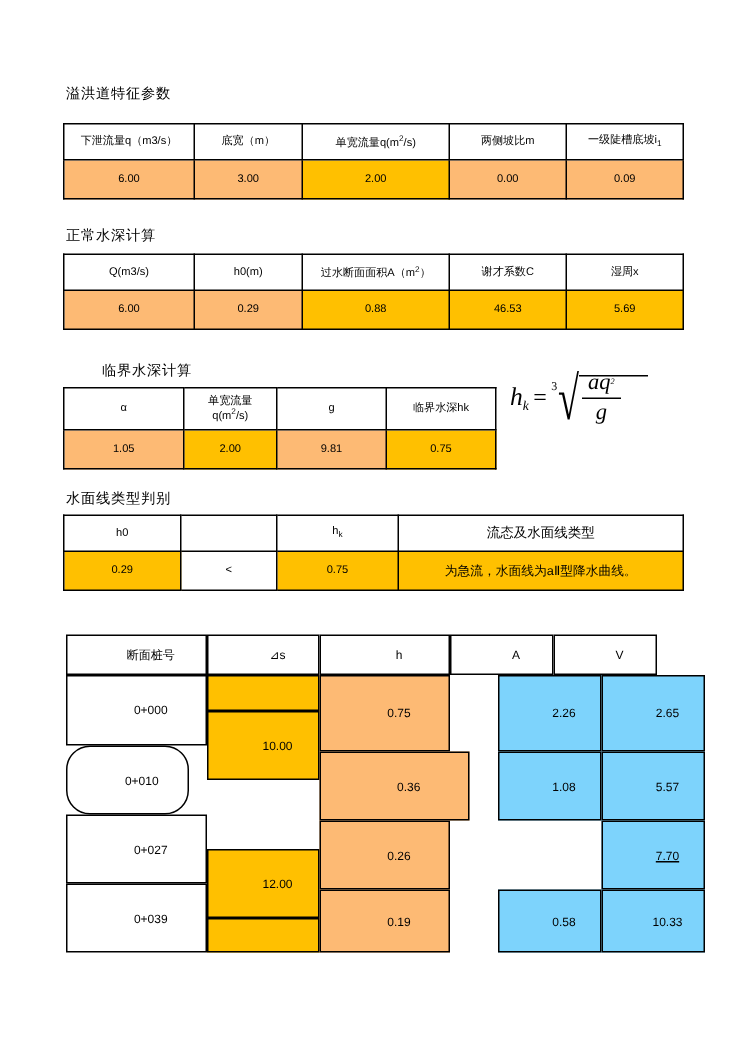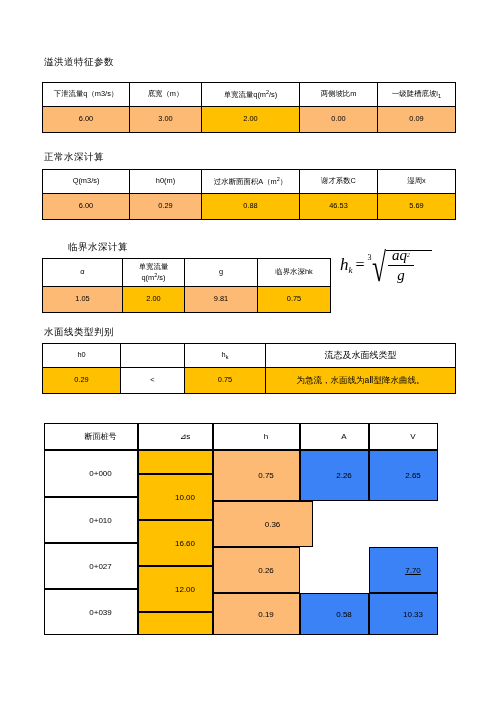--- a/index.html
+++ b/index.html
@@ -37,21 +37,21 @@
     line-height:1.15;
     padding:0 1px;
     white-space:nowrap;
     color:#000;
   }
   td.hdr{background:#ffffff;height:23px;font-size:7.4px;}
   td.hdr.big{font-size:9px;}
   td.val{height:25px;font-size:8px;}
   .green{background:#fdba74;}
   .gold {background:#ffc000;}
-  .orange{background:#3b82f6;}
+  .orange{background:#7dd3fc;margin-left:32px;}
   .white{background:#ffffff;}
   .redtxt{color:#ff0000;}
   .pinktxt{color:#e8a0a0;font-size:9px;}
   sub{font-size:5.5px;vertical-align:-2px;}
   sup{font-size:5.5px;vertical-align:3px;}
 
   
   .formula{
     position:absolute;
     font-family:"Liberation Serif","DejaVu Serif",serif;
@@ -202,36 +202,37 @@
 
   <div class="btable" style="left:44px;top:423px;width:394px;height:212px;">
 
     <div class="cell hdr" style="left:0px;  top:0px; width:94px; height:27px;">断面桩号</div>
     <div class="cell hdr" style="left:94px; top:0px; width:75px; height:27px;">⊿s</div>
     <div class="cell hdr" style="left:169px;top:0px; width:87px; height:27px;">h</div>
     <div class="cell hdr" style="left:256px;top:0px; width:69px; height:27px;">A</div>
     <div class="cell hdr" style="left:325px;top:0px; width:69px; height:27px;">V</div>
 
     <div class="cell" style="left:0px;top:27px; width:94px;height:47px;">0+000</div>
-    <div class="cell" style="left:0px;top:74px; width:94px;height:46px;">0+010</div>
+    <div class="cell" style="left:0px;top:74px; width:82px;height:46px;border-radius:16px;">0+010</div>
     <div class="cell" style="left:0px;top:120px;width:94px;height:46px;">0+027</div>
     <div class="cell" style="left:0px;top:166px;width:94px;height:46px;">0+039</div>
 
     <div class="cell gold" style="left:94px;top:27px; width:75px;height:24px;"></div>
     <div class="cell gold" style="left:94px;top:51px; width:75px;height:46px;">10.00</div>
-    <div class="cell gold" style="left:94px;top:97px; width:75px;height:46px;">16.60</div>
     <div class="cell gold" style="left:94px;top:143px;width:75px;height:46px;">12.00</div>
     <div class="cell gold" style="left:94px;top:189px;width:75px;height:23px;"></div>
 
     <div class="cell green" style="left:169px;top:27px; width:87px;height:51px;">0.75</div>
     <div class="cell green" style="left:169px;top:78px; width:100px;height:46px;">0.36</div>
     <div class="cell green" style="left:169px;top:124px;width:87px;height:46px;">0.26</div>
     <div class="cell green" style="left:169px;top:170px;width:87px;height:42px;">0.19</div>
 
     <div class="cell orange" style="left:256px;top:27px; width:69px;height:51px;">2.26</div>
+    <div class="cell orange" style="left:256px;top:78px; width:69px;height:46px;">1.08</div>
     <div class="cell orange" style="left:256px;top:170px;width:69px;height:42px;">0.58</div>
 
     <div class="cell orange" style="left:325px;top:27px; width:69px;height:51px;">2.65</div>
+    <div class="cell orange" style="left:325px;top:78px; width:69px;height:46px;">5.57</div>
     <div class="cell orange" style="left:325px;top:124px;width:69px;height:46px;text-decoration:underline;">7.70</div>
     <div class="cell orange" style="left:325px;top:170px;width:69px;height:42px;">10.33</div>
   </div>
 
 </div>
 
 </body></html>

